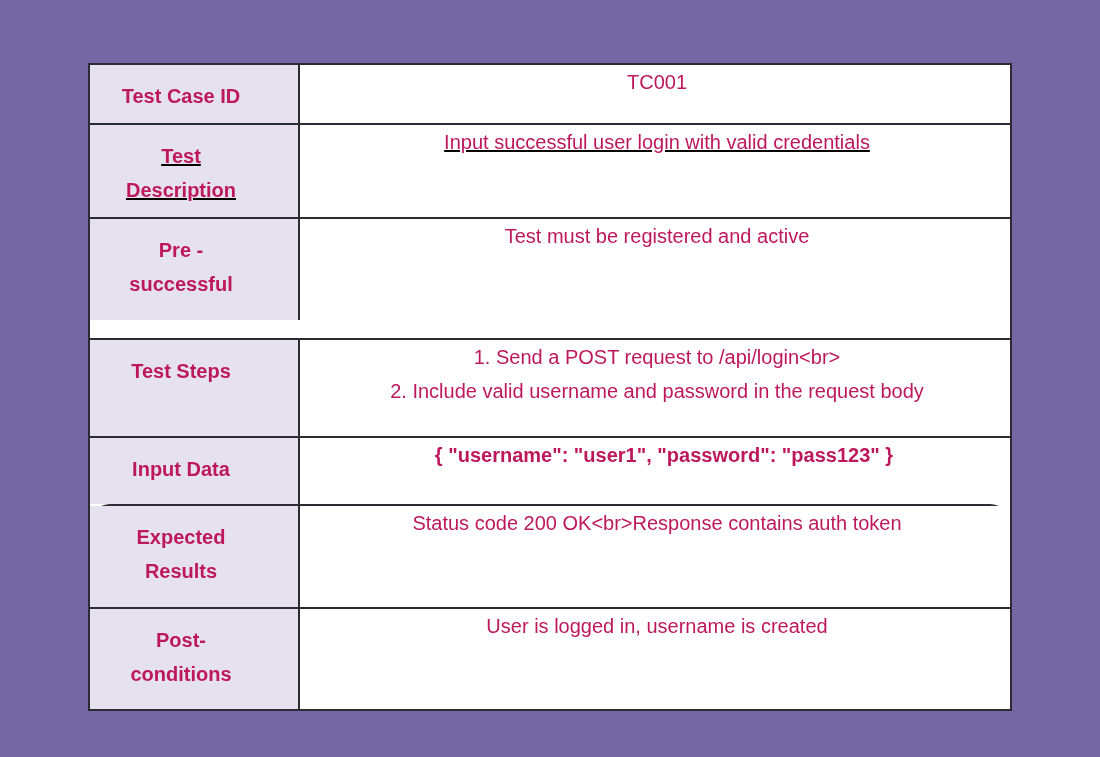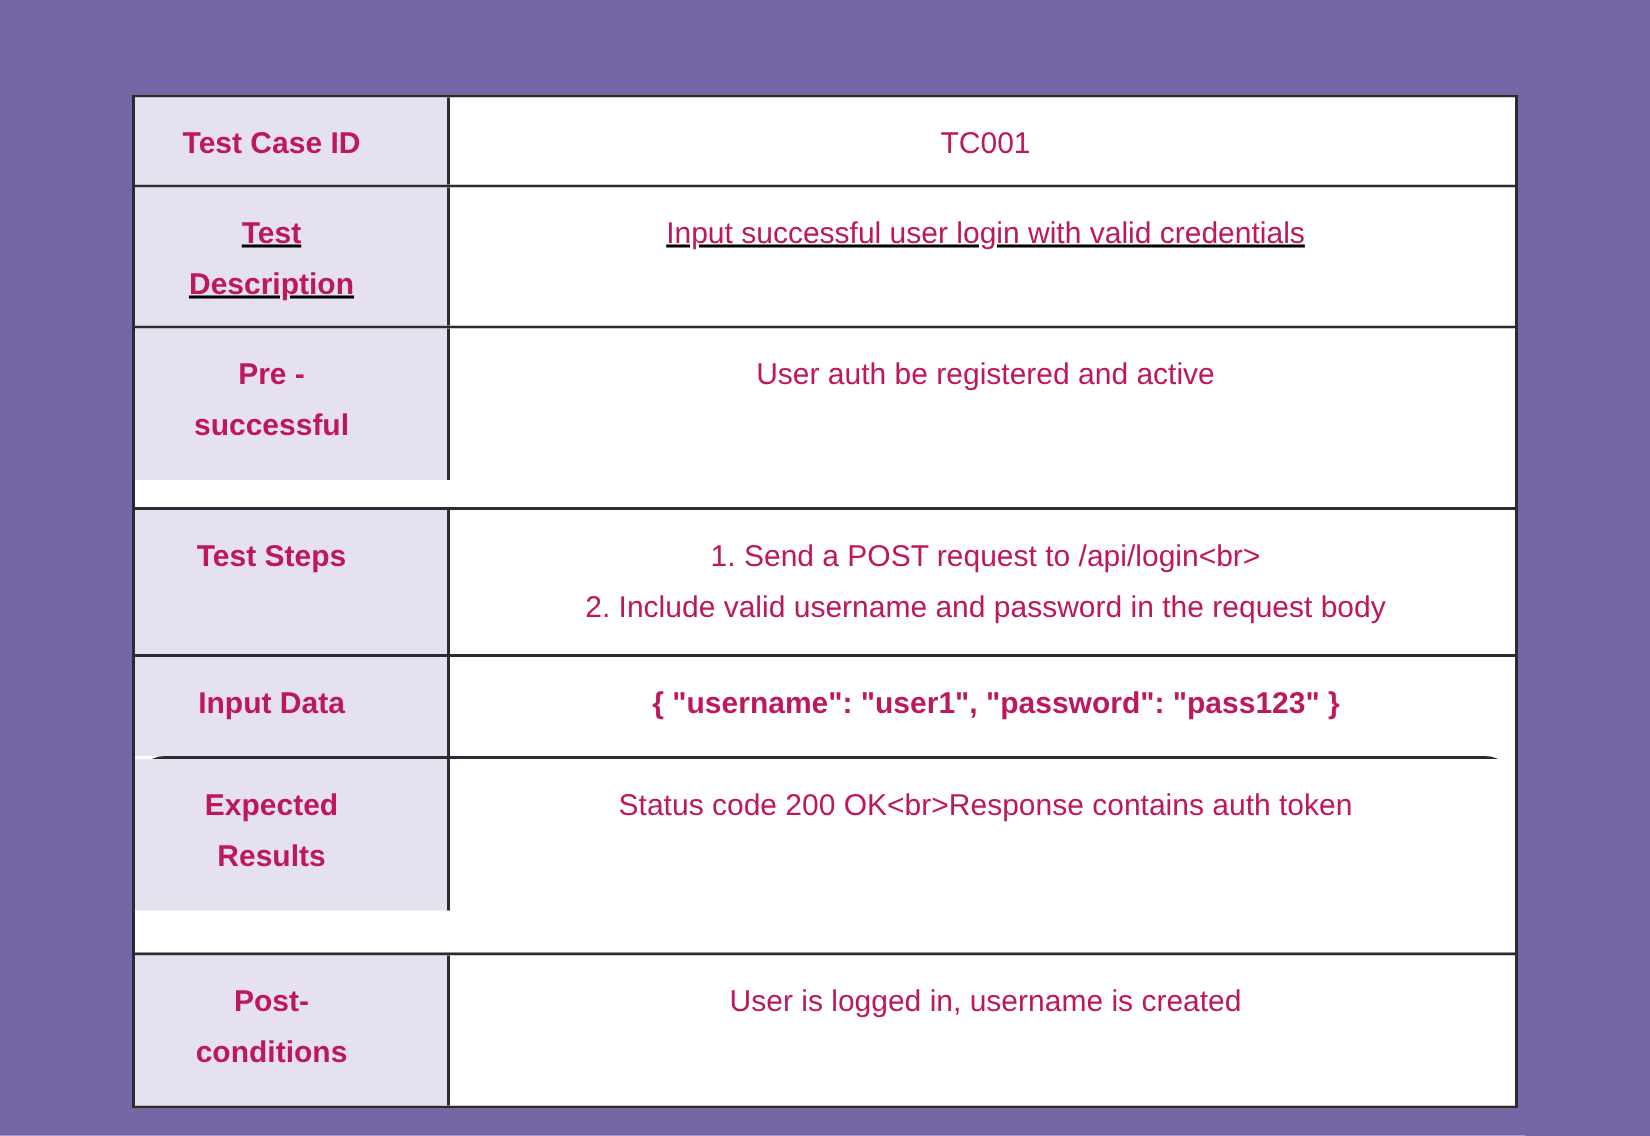--- a/index.html
+++ b/index.html
@@ -40,50 +40,50 @@
     flex: 0 0 210px;
     background: #e5e1ee;
     border-right: 2px solid #2b2b33;
     font-weight: 700;
     padding: 14px 48px 10px 22px;
   }
   .cell.value {
     flex: 1 1 auto;
     background: #ffffff;
     font-weight: 400;
-    padding: 14px 20px 10px 24px;
+    padding: 0 20px 10px 24px;
   }
   .cell.value.bold { font-weight: 700; }
   .r1 { min-height: 57px; }
   .r2 { min-height: 94px; text-decoration: underline; }
   .r3 { min-height: 103px; }
   .r4 { min-height: 98px; margin-top: 18px; }
   .r5 { min-height: 68px; gap: 14px; }
   .r6 { min-height: 103px; border-radius: 20px; }
-  .r7 { min-height: 102px; margin-top: 28px; }
+  .r7 { min-height: 102px; }
 </style>
 </head>
 <body>
 
 <div class="page">
   <div class="testcase-table">
 
     <div class="row r1">
       <div class="cell label">Test Case ID</div>
       <div class="cell value">TC001</div>
     </div>
 
     <div class="row r2">
       <div class="cell label">Test Description</div>
       <div class="cell value">Input successful user login with valid credentials</div>
     </div>
 
     <div class="row r3">
       <div class="cell label">Pre - successful</div>
-      <div class="cell value">User auth be registered and active</div>
+      <div class="cell value">Test must be registered and active</div>
     </div>
 
     <div class="row r4">
       <div class="cell label">Test Steps</div>
       <div class="cell value">
         <div>1. Send a POST request to /api/login&lt;br&gt;</div>
         <div>2. Include valid username and password in the request body</div>
       </div>
     </div>
 

